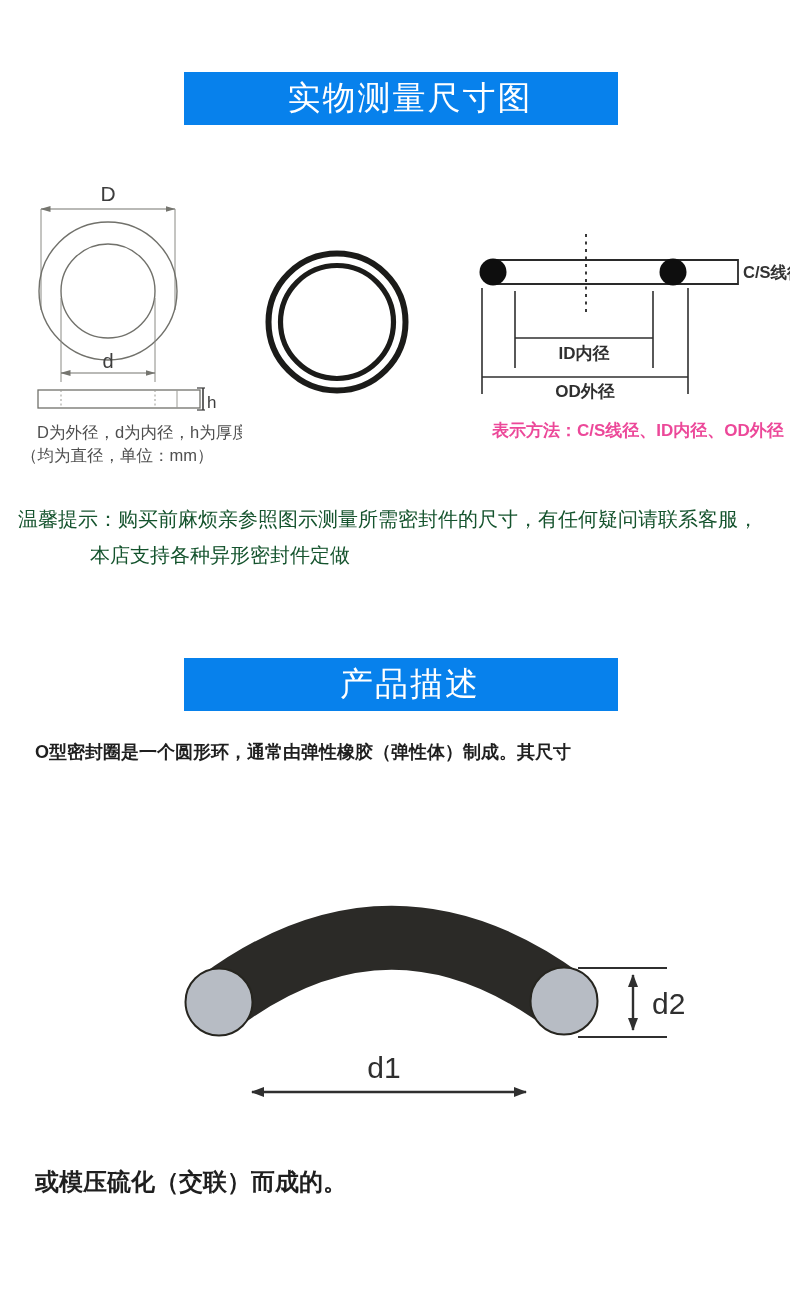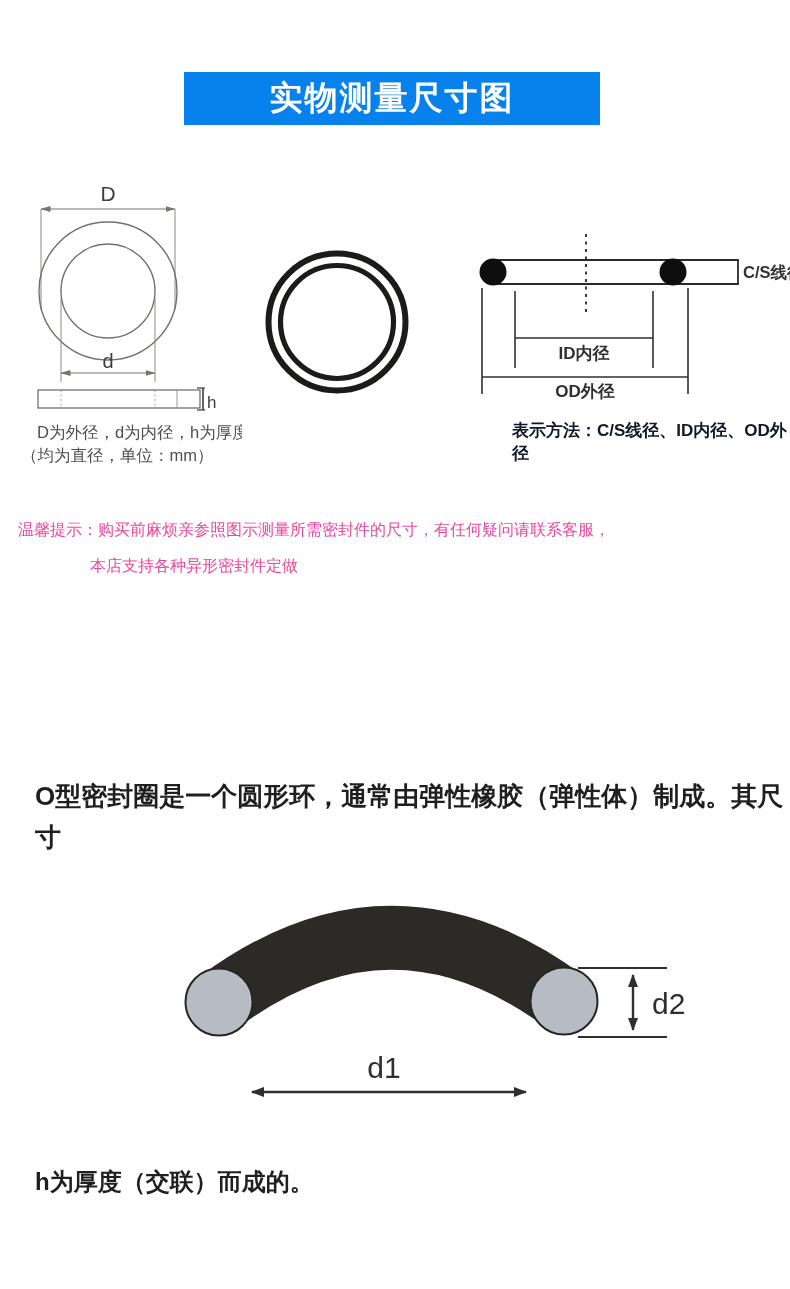--- a/index.html
+++ b/index.html
@@ -1,32 +1,32 @@
 <!DOCTYPE html>
 <html><head>
 <meta charset="utf-8">
 <style>
   html,body{margin:0;padding:0;background:#ffffff;}
   body{width:790px;height:1289px;font-family:"Liberation Sans","DejaVu Sans",sans-serif;}
   .page{position:relative;width:790px;height:1289px;overflow:hidden;background:#fff;}
   .banner{position:absolute;left:184px;width:416px;height:53px;background:#0781ec;color:#ffffff;
           display:flex;align-items:center;justify-content:center;font-size:33px;letter-spacing:2px;
-          font-weight:700;}
+          font-weight:400;padding-left:18px;}
   #banner-measure{top:72px;}
   #banner-desc{top:658px;}
   .fig{position:absolute;}
   #front-view{left:8px;top:170px;}
   #ring-view{left:255px;top:240px;}
   #side-view{left:455px;top:228px;}
   #d-figure{left:140px;top:880px;}
-  .method-note{position:absolute;left:512px;top:419px;font-size:17px;font-weight:bold;color:#0f172a;}
-  .tip{position:absolute;left:18px;top:512px;font-size:16px;color:#ec4899;line-height:36px;}
+  .method-note{position:absolute;left:492px;top:419px;font-size:17px;font-weight:bold;color:#ec4899;}
+  .tip{position:absolute;left:18px;top:501px;font-size:20px;color:#14532d;line-height:36px;}
   .tip .indent{margin-left:72px;}
   .para{position:absolute;left:35px;font-weight:bold;color:#1f1f1f;}
-  #para1{top:776px;font-size:26px;line-height:41px;}
+  #para1{top:732px;font-size:18px;line-height:41px;}
   #para2{top:1160px;font-size:24px;line-height:43px;}
   svg text{font-family:"Liberation Sans","DejaVu Sans",sans-serif;}
 </style>
 </head>
 <body>
 
 <div class="page">
 
   <div class="banner" id="banner-measure">
     <span>实物测量尺寸图</span>
@@ -108,20 +108,23 @@
     </g>
   </svg>
 
   <div class="method-note">表示方法：C/S线径、ID内径、OD外径</div>
 
   <div class="tip">
     <div><span>温馨提示：</span><span>购买前麻烦亲参照图示测量所需密封件的尺寸，有任何疑问请联系客服，</span></div>
     <div class="indent">本店支持各种异形密封件定做</div>
   </div>
 
+  <div class="banner" id="banner-desc">
+    <span>产品描述</span>
+  </div>
 
   <div class="para" id="para1">
     <div>O型密封圈是一个圆形环，通常由弹性橡胶（弹性体）制成。其尺寸</div>
   </div>
 
   <svg id="d-figure" class="fig" width="580" height="230" viewBox="0 0 580 230">
     <g>
       <path d="M 79 122 Q 251 -6 424 121" fill="none" stroke="#2b2a27" stroke-width="64" stroke-linecap="round"></path>
       <circle cx="79" cy="122" r="33.5" fill="#b7bcc4" stroke="#26251f" stroke-width="2"></circle>
       <circle cx="424" cy="121" r="33.5" fill="#b7bcc4" stroke="#26251f" stroke-width="2"></circle>
@@ -132,16 +135,16 @@
       <line x1="493" y1="95" x2="493" y2="150" stroke="#2f2f2f" stroke-width="2.4" marker-start="url(#arr-bold)" marker-end="url(#arr-bold)"></line>
       <text x="512" y="134" font-size="30" fill="#2f2f2f">d2</text>
     </g>
     <g>
       <line x1="112" y1="212" x2="386" y2="212" stroke="#2f2f2f" stroke-width="2.4" marker-start="url(#arr-bold)" marker-end="url(#arr-bold)"></line>
       <text x="244" y="198" text-anchor="middle" font-size="30" fill="#2f2f2f">d1</text>
     </g>
   </svg>
 
   <div class="para" id="para2">
-    <div>h为厚度（交联）而成的。</div>
+    <div>或模压硫化（交联）而成的。</div>
   </div>
 
 </div>
 
 </body></html>

